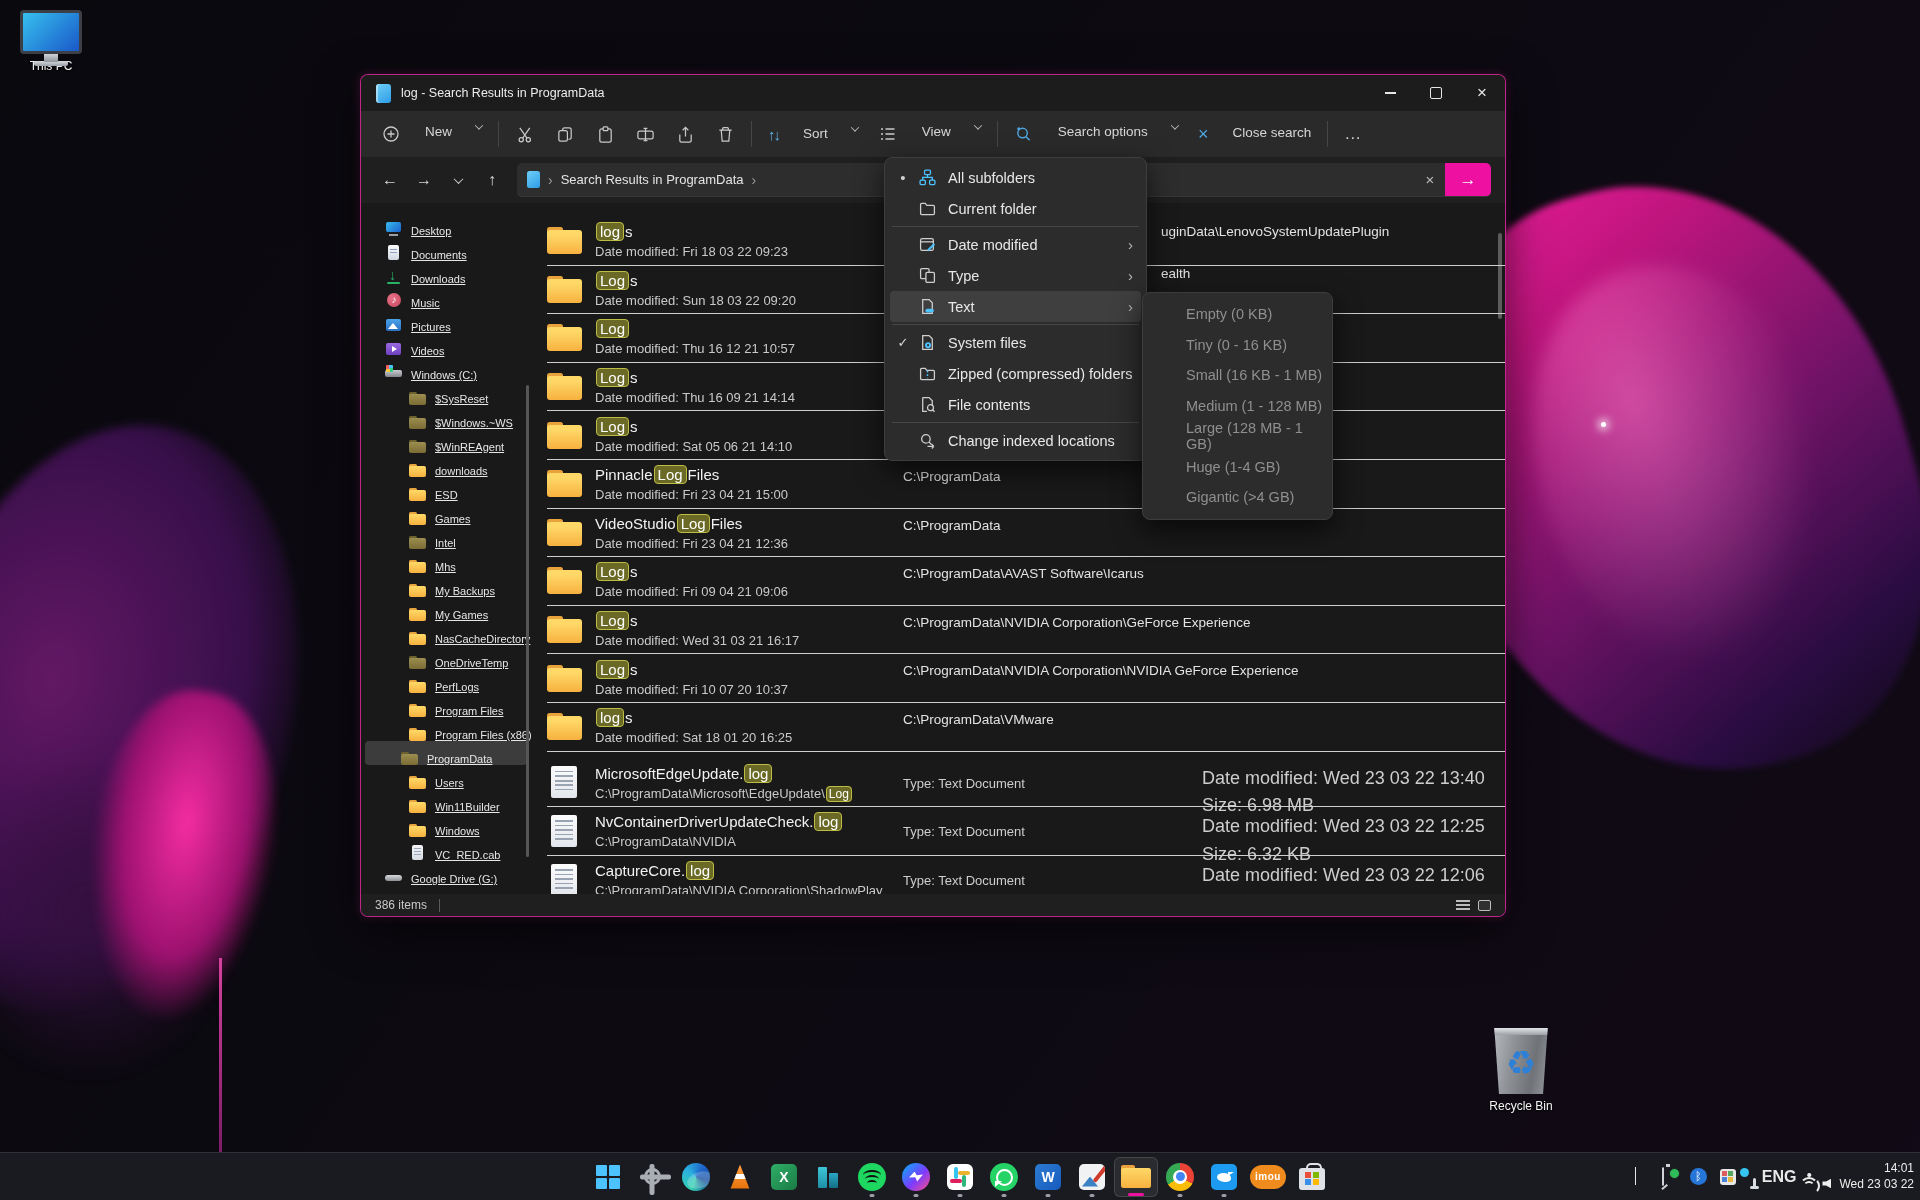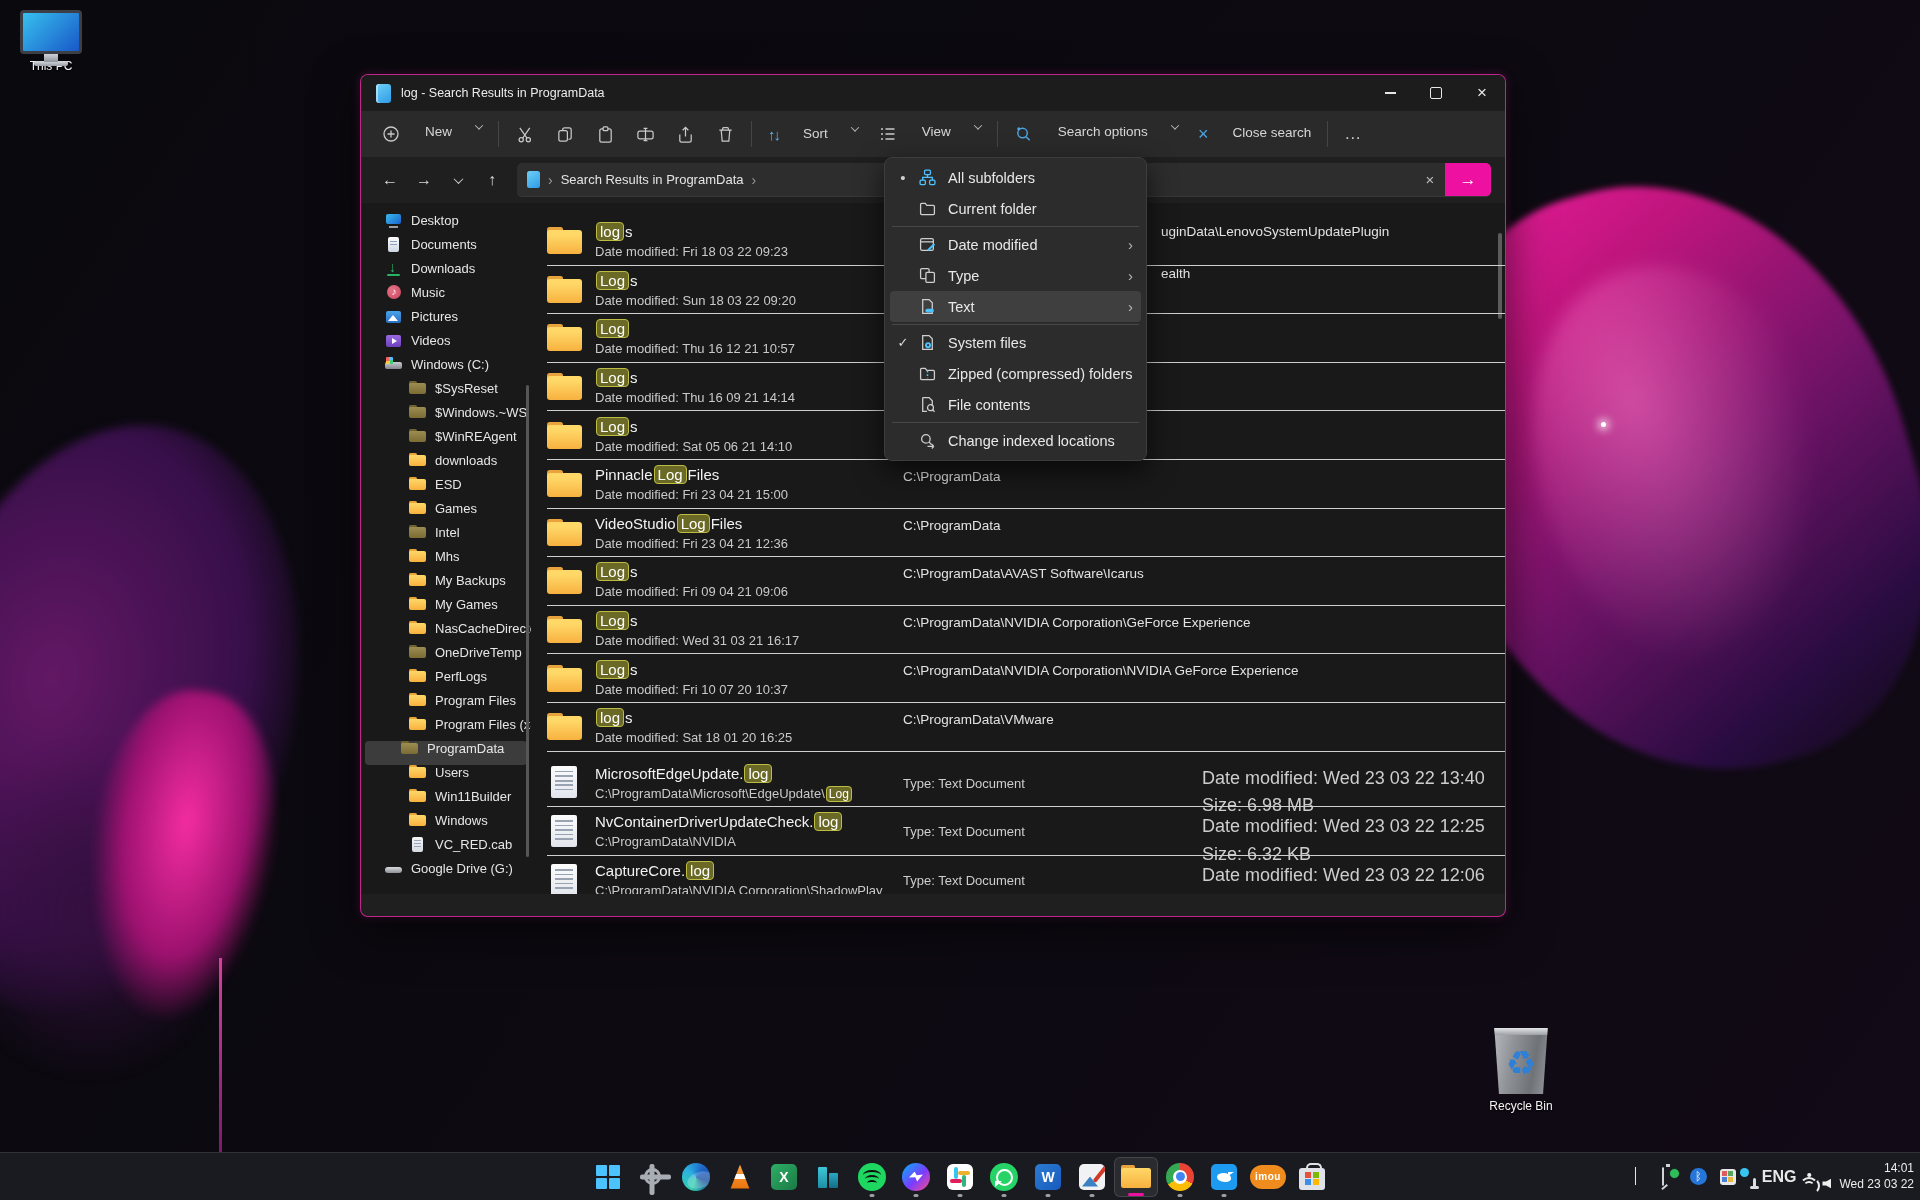--- a/index.html
+++ b/index.html
@@ -74,21 +74,21 @@
   .searchbox input { background:transparent; border:none; outline:none; color:#e8e8e8; font-size:13px;
     padding:0 12px; flex:1; font-family:inherit; }
   .search-clear { width:30px; text-align:center; color:#bdbdbd; font-size:15px; }
   .search-go { width:46px; height:34px; background:#ee10a0; color:#fff; font-size:17px;
     display:flex; align-items:center; justify-content:center; border-radius:0 5px 5px 0; flex:none; }
 
   .content { position:absolute; top:128px; left:0; right:0; bottom:22px; display:flex; background:#191919; }
 
   
   .sidebar { width:170px; position:relative; padding-top:10px; overflow:hidden; flex:none; }
-  .sbrow { height:24px; display:flex; align-items:flex-start; gap:9px; padding-left:24px; font-size:13px; color:#e6e6e6; white-space:nowrap; overflow:hidden; }
+  .sbrow { height:24px; display:flex; align-items:flex-end; gap:9px; padding-left:24px; font-size:11px; color:#e6e6e6; white-space:nowrap; overflow:hidden;text-decoration:underline; }
   .sbrow.lvl2 { padding-left:48px; }
   .sbrow.sel { background:#3c3c3c; border-radius:4px; margin:0 4px; padding-left:36px; }
   .sb-scroll { position:absolute; right:2px; top:182px; width:3px; height:472px; background:#565656; border-radius:2px; }
 
   .sfold { position:relative; width:17px; height:13px; flex:none; }
   .sfold::before { content:""; position:absolute; left:0; top:0; width:8px; height:4px; border-radius:1.5px 1.5px 0 0; background:var(--ftab,#e8a33d); }
   .sfold::after { content:""; position:absolute; left:0; top:2px; right:0; bottom:0; border-radius:2px; background:var(--fbody,linear-gradient(180deg,#ffd868,#f7b13f)); }
   .dim .sfold::before { background:#6e6230; }
   .dim .sfold::after { background:linear-gradient(180deg,#9c8d50,#7a6c34); }
 
@@ -689,20 +689,28 @@
               <div class="typecol" style="top: 17px;">Type: Text Document</div>
               <div class="rightcol">
                 <div>Date modified: Wed 23 03 22 12:06</div>
                 <div>Size: 393 KB</div>
               </div>
             </div>
           </div>
         </div>
     </div>
 
+    <div class="statusbar">
+      <span>386 items</span>
+      <span class="stsep"></span>
+      <div class="stview">
+        <span class="sv1"></span>
+        <span class="sv2"></span>
+      </div>
+    </div>
   </div>
 
   <div class="menu" id="mainmenu">
       <div class="mrow">
         <span class="mmark bullet">•</span>
         <span class="mico">
           <svg width="17" height="17" viewBox="0 0 16 16">
             <rect x="5.2" y="1" width="5.6" height="4.2" rx="1" fill="none" stroke="#4cc2ff" stroke-width="1.2"></rect>
             <rect x="1" y="10.5" width="5" height="4.2" rx="1" fill="none" stroke="#4cc2ff" stroke-width="1.2"></rect>
             <rect x="10" y="10.5" width="5" height="4.2" rx="1" fill="none" stroke="#4cc2ff" stroke-width="1.2"></rect>
@@ -795,20 +803,29 @@
         <span class="mico">
           <svg width="17" height="17" viewBox="0 0 16 16">
             <circle cx="6.5" cy="6.5" r="4" fill="none" stroke="#cfcfcf" stroke-width="1.2"></circle>
             <path d="M9.5 9.5 12 12" stroke="#cfcfcf" stroke-width="1.2"></path>
             <path d="M8 13.5h6m0 0-2-2m2 2-2 2" fill="none" stroke="#cfcfcf" stroke-width="1.2"></path>
           </svg>
         </span>
         <span>Change indexed locations</span>
       </div>
     </div>
+  <div class="submenu" id="submenu">
+      <div class="smrow">Empty (0 KB)</div>
+      <div class="smrow">Tiny (0 - 16 KB)</div>
+      <div class="smrow">Small (16 KB - 1 MB)</div>
+      <div class="smrow">Medium (1 - 128 MB)</div>
+      <div class="smrow">Large (128 MB - 1 GB)</div>
+      <div class="smrow">Huge (1-4 GB)</div>
+      <div class="smrow">Gigantic (&gt;4 GB)</div>
+    </div>
 
   <div class="taskbar">
     <div class="tb-center" id="tbcenter">
         <div class="tbcell">
           <span class="ic-start">
             <span></span>
             <span></span>
             <span></span>
             <span></span>
           </span>

